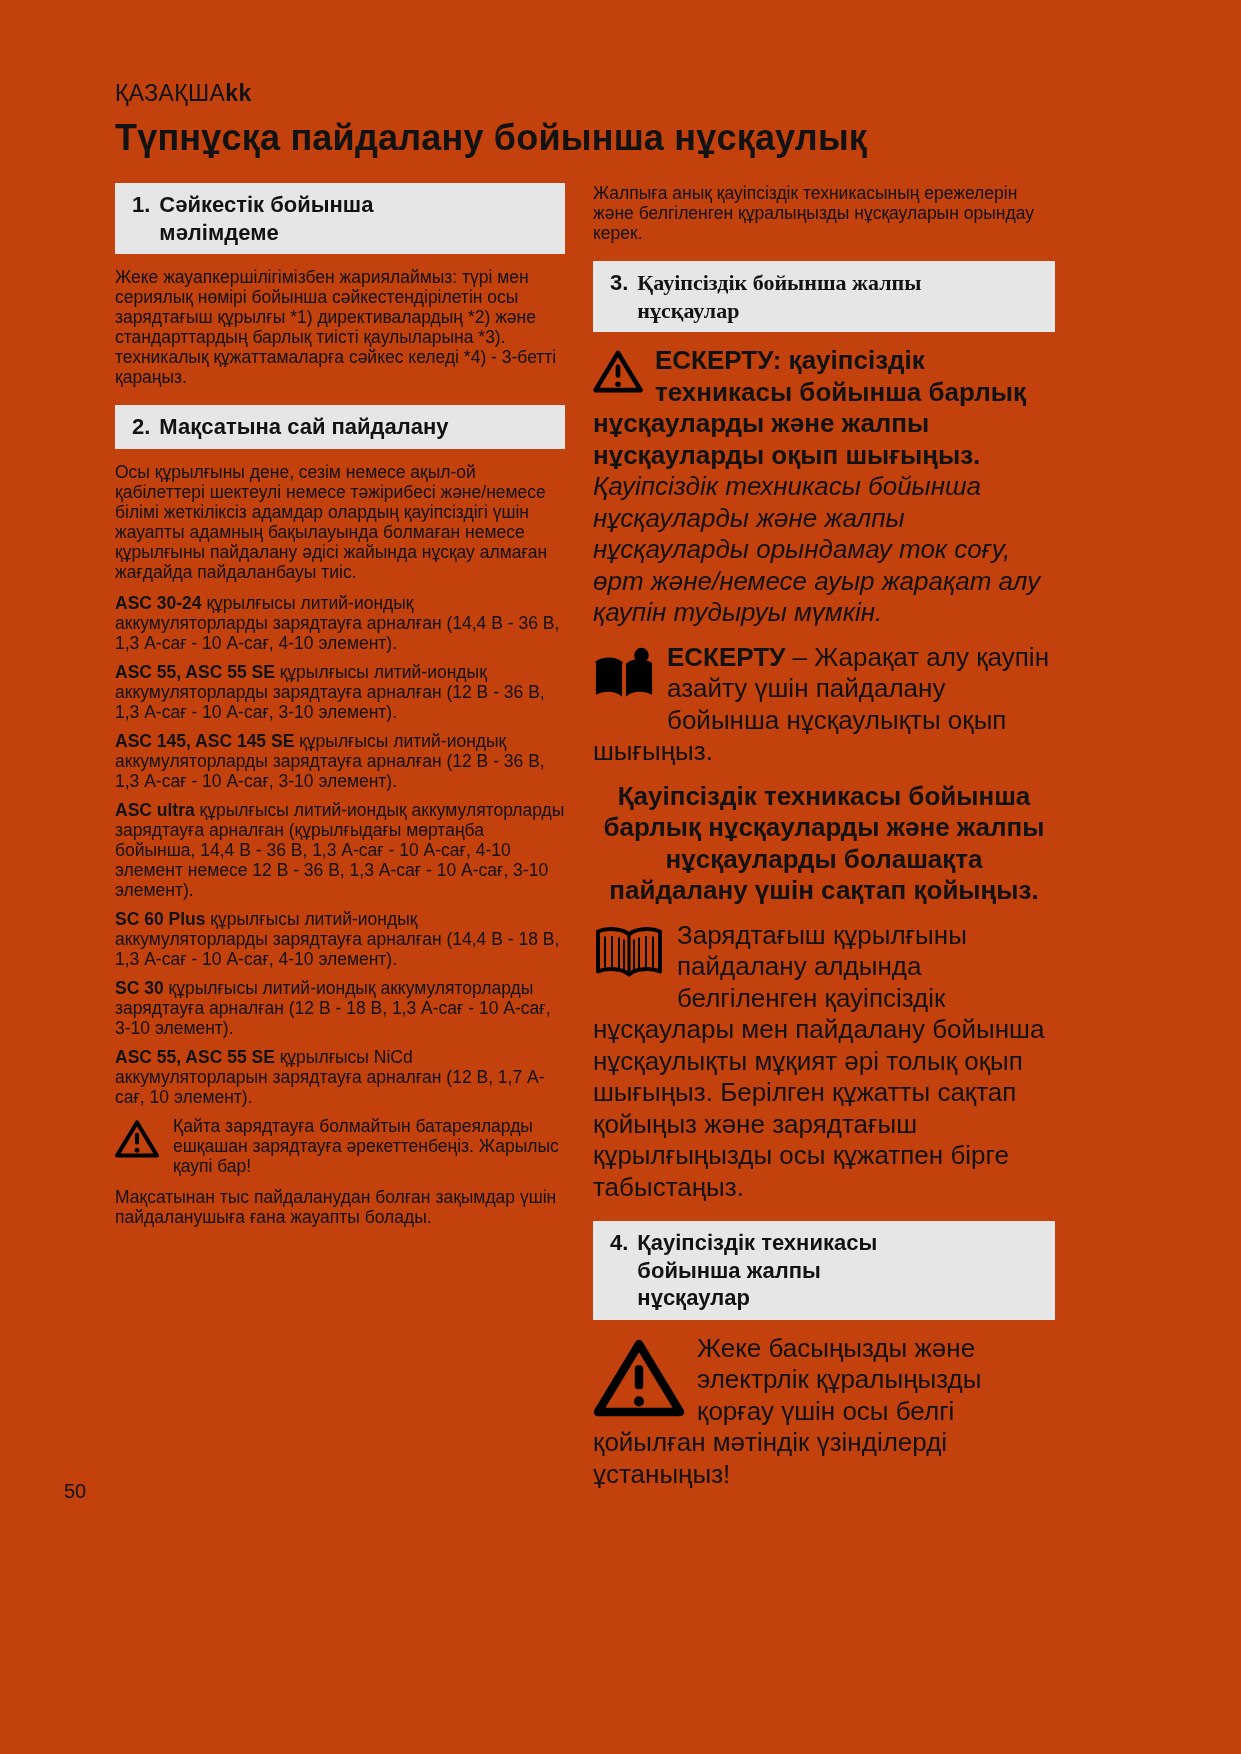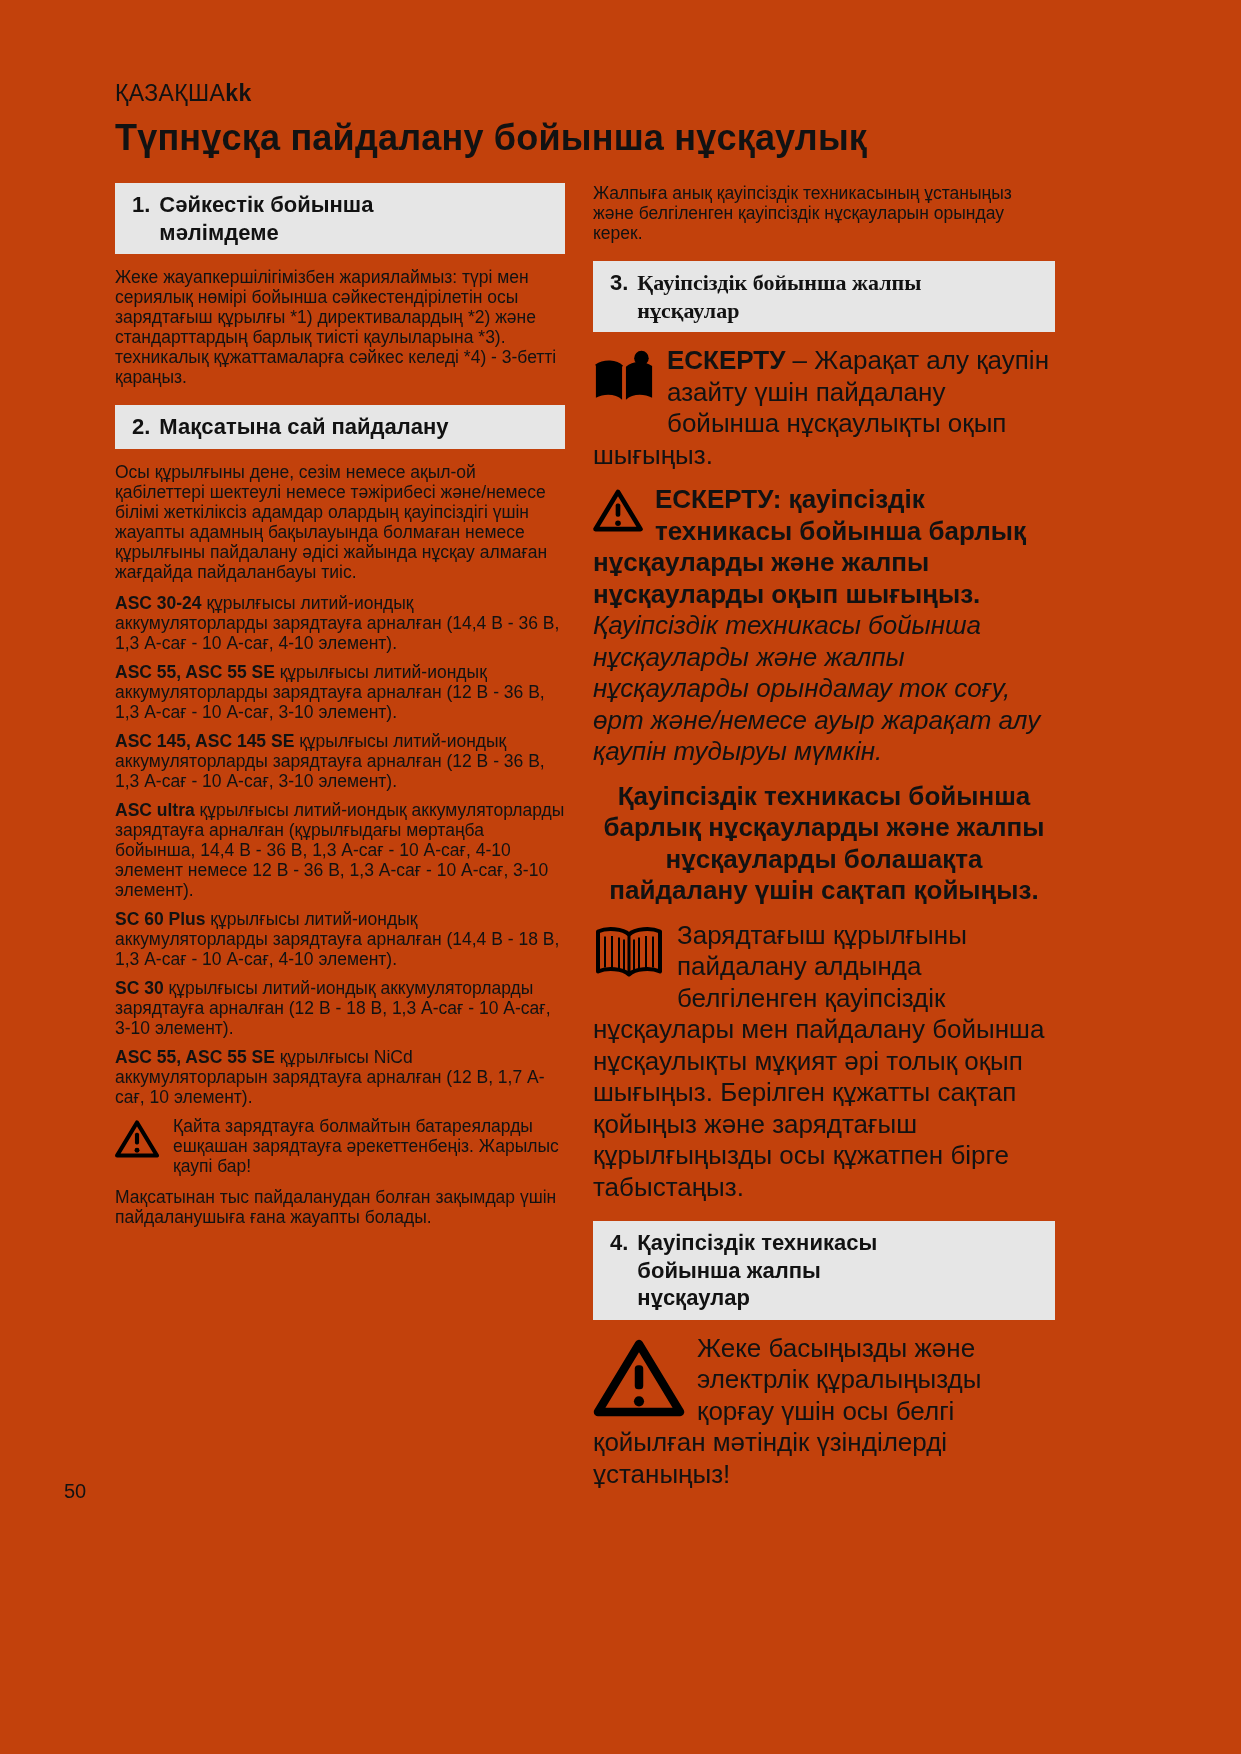--- a/index.html
+++ b/index.html
@@ -105,44 +105,44 @@
           <circle cx="32" cy="45.5" r="3.6" fill="#000"></circle>
         </svg>
         <p class="small">Қайта зарядтауға болмайтын батареяларды ешқашан зарядтауға әрекеттенбеңіз. Жарылыс қаупі бар!</p>
       </div>
 
       <p class="small">Мақсатынан тыс пайдаланудан болған зақымдар үшін пайдаланушыға ғана жауапты болады.</p>
     </div>
 
     <div class="col col-right">
 
-      <p class="small">Жалпыға анық қауіпсіздік техникасының ұстаныңыз және белгіленген қауіпсіздік нұсқауларын орындау керек.</p>
+      <p class="small">Жалпыға анық қауіпсіздік техникасының ережелерін және белгіленген құралыңызды нұсқауларын орындау керек.</p>
 
       <div class="sec-head">
         <span class="sec-num">3.</span>
         <span class="sec-text w3">Қауіпсіздік бойынша жалпы нұсқаулар</span>
       </div>
+
+      <p class="big clearfix">
+        <svg class="icon-float" width="50" height="45" viewBox="0 0 64 58" aria-hidden="true">
+          <path d="M32 5 L61 53 H3 Z" fill="none" stroke="#000" stroke-width="6" stroke-linejoin="round"></path>
+          <rect x="29" y="20" width="6" height="17" rx="2.5" fill="#000"></rect>
+          <circle cx="32" cy="45.5" r="3.6" fill="#000"></circle>
+        </svg>
+        <b>ЕСКЕРТУ: қауіпсіздік техникасы бойынша барлық нұсқауларды және жалпы нұсқауларды оқып шығыңыз. </b><i>Қауіпсіздік техникасы бойынша нұсқауларды және жалпы нұсқауларды орындамау ток соғу, өрт және/немесе ауыр жарақат алу қаупін тудыруы мүмкін.</i>
+      </p>
 
       <p class="big clearfix">
         <svg class="icon-float" width="62" height="57" viewBox="0 0 64 58" aria-hidden="true">
           <circle cx="50" cy="9" r="7.5" fill="#000"></circle>
           <path d="M3 17 C12 11 24 12 30 18 L30 52 C24 46 12 45 3 50 Z" fill="#000"></path>
           <path d="M61 17 C52 11 40 12 34 18 L34 52 C40 46 52 45 61 50 Z" fill="#000"></path>
           <path d="M30 18 C24 12 12 11 3 17" fill="none" stroke="#000" stroke-width="3"></path>
         </svg>
         <b>ЕСКЕРТУ</b><span> – Жарақат алу қаупін азайту үшін пайдалану бойынша нұсқаулықты оқып шығыңыз.</span>
-      </p>
-
-      <p class="big clearfix">
-        <svg class="icon-float" width="50" height="45" viewBox="0 0 64 58" aria-hidden="true">
-          <path d="M32 5 L61 53 H3 Z" fill="none" stroke="#000" stroke-width="6" stroke-linejoin="round"></path>
-          <rect x="29" y="20" width="6" height="17" rx="2.5" fill="#000"></rect>
-          <circle cx="32" cy="45.5" r="3.6" fill="#000"></circle>
-        </svg>
-        <b>ЕСКЕРТУ: қауіпсіздік техникасы бойынша барлық нұсқауларды және жалпы нұсқауларды оқып шығыңыз. </b><i>Қауіпсіздік техникасы бойынша нұсқауларды және жалпы нұсқауларды орындамау ток соғу, өрт және/немесе ауыр жарақат алу қаупін тудыруы мүмкін.</i>
       </p>
 
       <p class="big bold-para">Қауіпсіздік техникасы бойынша барлық нұсқауларды және жалпы нұсқауларды болашақта пайдалану үшін сақтап қойыңыз.</p>
 
       <p class="big clearfix">
         <svg class="icon-float" width="72" height="57" viewBox="0 0 72 56" aria-hidden="true">
           <path d="M36 10 C30 4 14 3 5 7 L5 47 C14 43 30 44 36 50 C42 44 58 43 67 47 L67 7 C58 3 42 4 36 10 Z" fill="none" stroke="#000" stroke-width="4" stroke-linejoin="round"></path>
           <path d="M36 10 V50" stroke="#000" stroke-width="3"></path>
           <path d="M12 12 V43 M19 11.5 V44 M26 13 V46 M31 15 V48" stroke="#000" stroke-width="2"></path>
           <path d="M60 12 V43 M53 11.5 V44 M46 13 V46 M41 15 V48" stroke="#000" stroke-width="2"></path>

